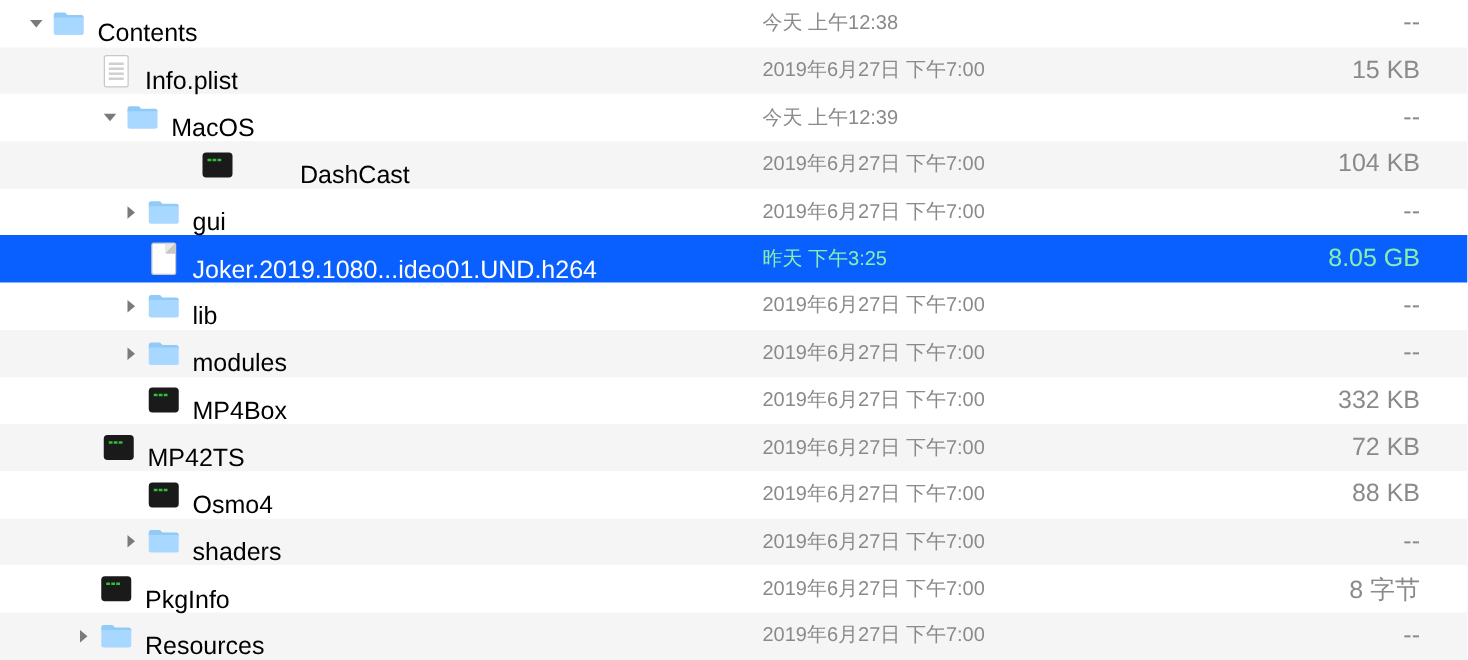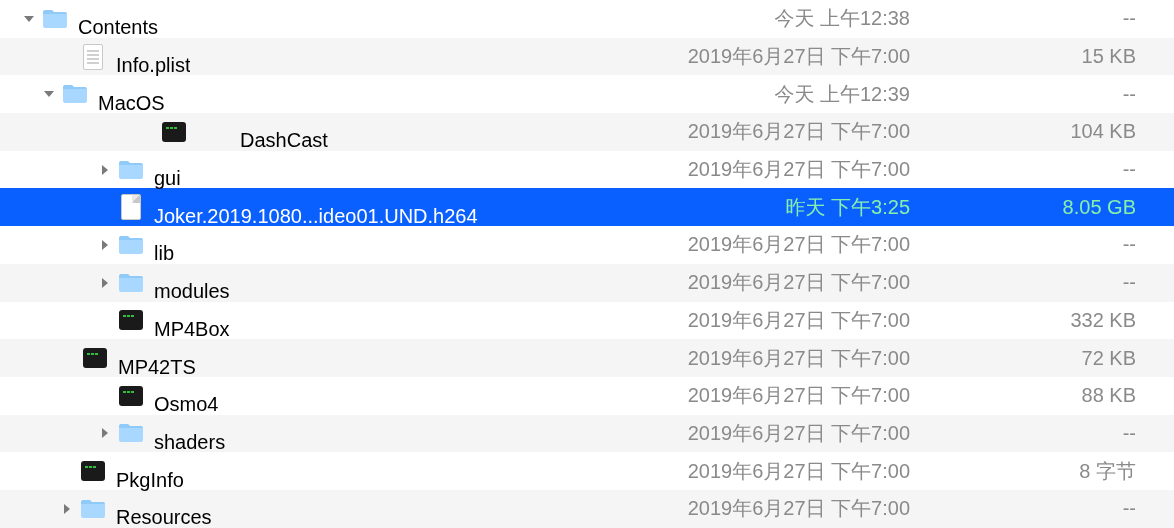--- a/index.html
+++ b/index.html
@@ -28,22 +28,21 @@
     flex: 0 0 610px;
     display: flex;
     align-items: center;
     overflow: hidden;
     text-overflow: ellipsis;
     padding-right: 8px;
   }
   .col-date {
     flex: 0 0 300px;
     color: #8a8a8a;
-    font-size: 20px;
-    text-align: right;
+    font-size: 16px;
   }
   .col-size {
     flex: 1 1 auto;
     text-align: right;
     padding-right: 38px;
     color: #8a8a8a;
     font-size: 20px;
   }
 
   .disclosure {
@@ -156,21 +155,21 @@
         <span class="disclosure hidden"></span>
         <span class="icon">
           <span class="icon-plist"></span>
         </span>
         <span class="name-text">Info.plist</span>
       </div>
       <div class="col-date">2019年6月27日 下午7:00</div>
       <div class="col-size">15 KB</div>
     </div>
     <div class="row">
-      <div class="col-name" style="padding-left: 40px;">
+      <div class="col-name" style="padding-left: 79px;">
         <span class="disclosure">
           <svg width="12" height="12" viewBox="0 0 12 12">
             <path d="M1 3 L6 9 L11 3 Z" fill="#7a7a7a"></path>
           </svg>
         </span>
         <span class="icon icon-folder">
           <svg width="26" height="22" viewBox="0 0 26 22">
             <path class="ftab" d="M1 4 Q1 2 3 2 H10 L12 4 H23 Q25 4 25 6 V7 H1 Z"></path>
             <path class="fbody" d="M1 6 H25 V18 Q25 20 23 20 H3 Q1 20 1 18 Z"></path>
           </svg>

